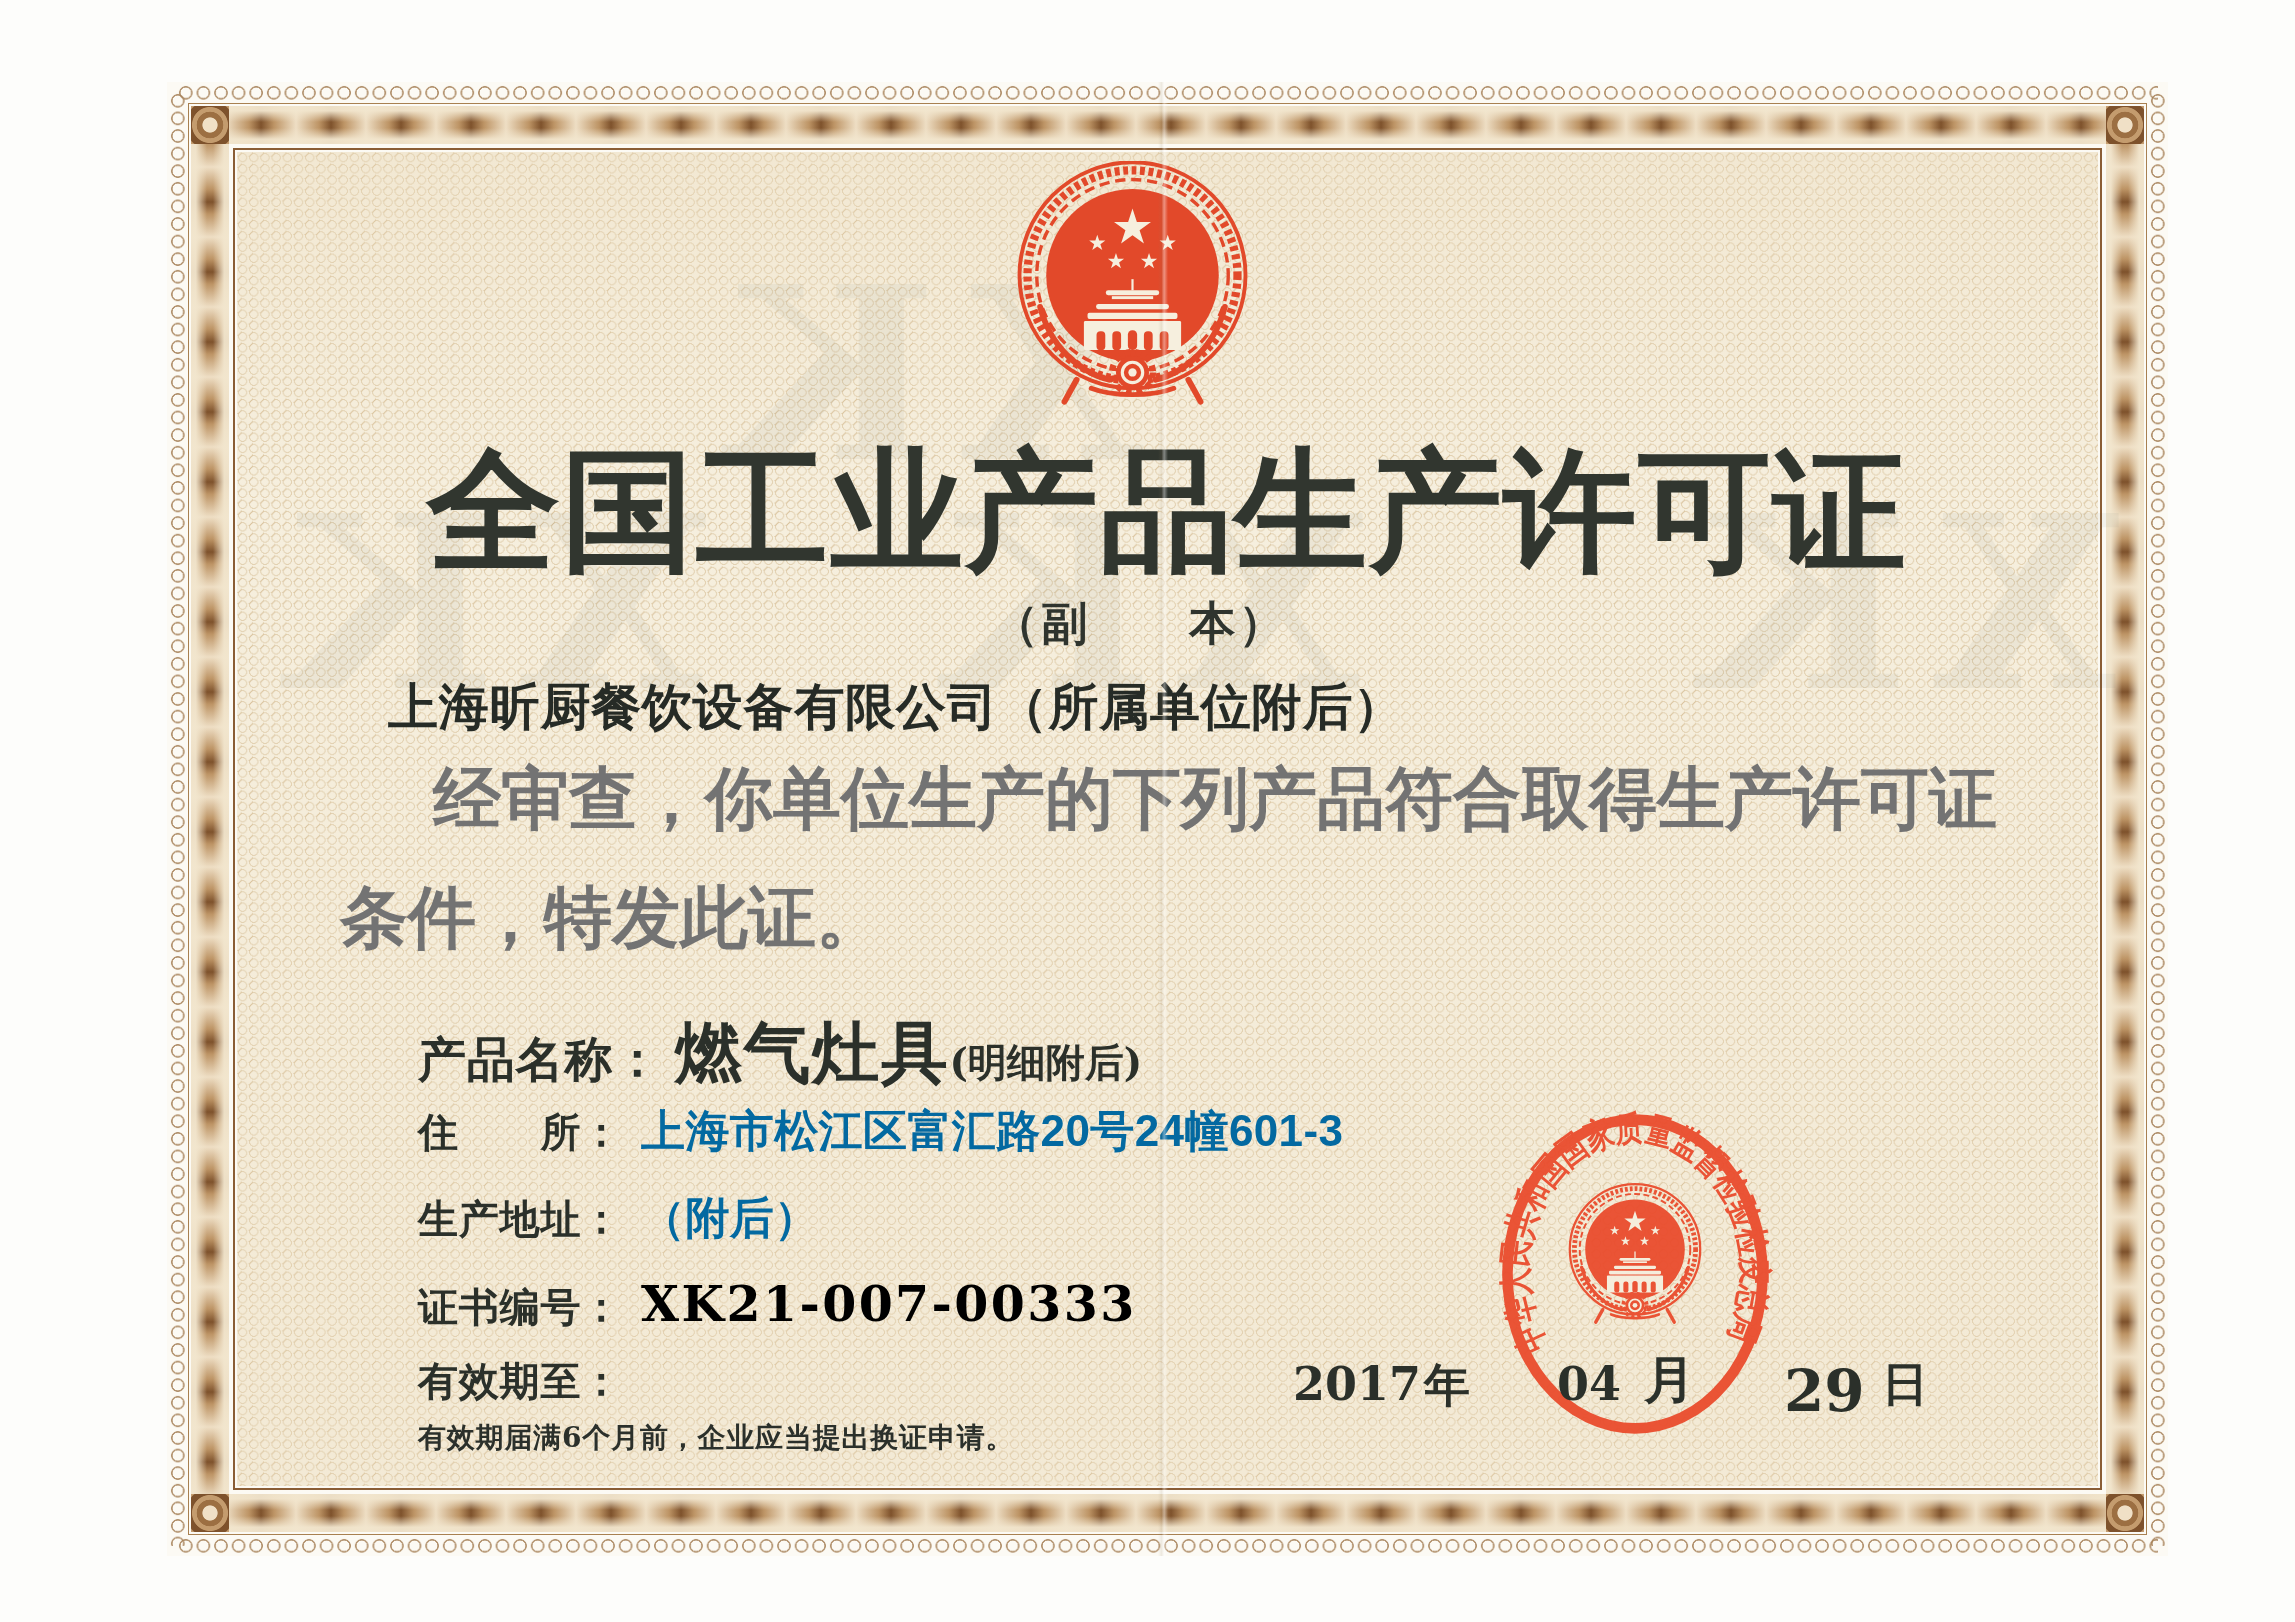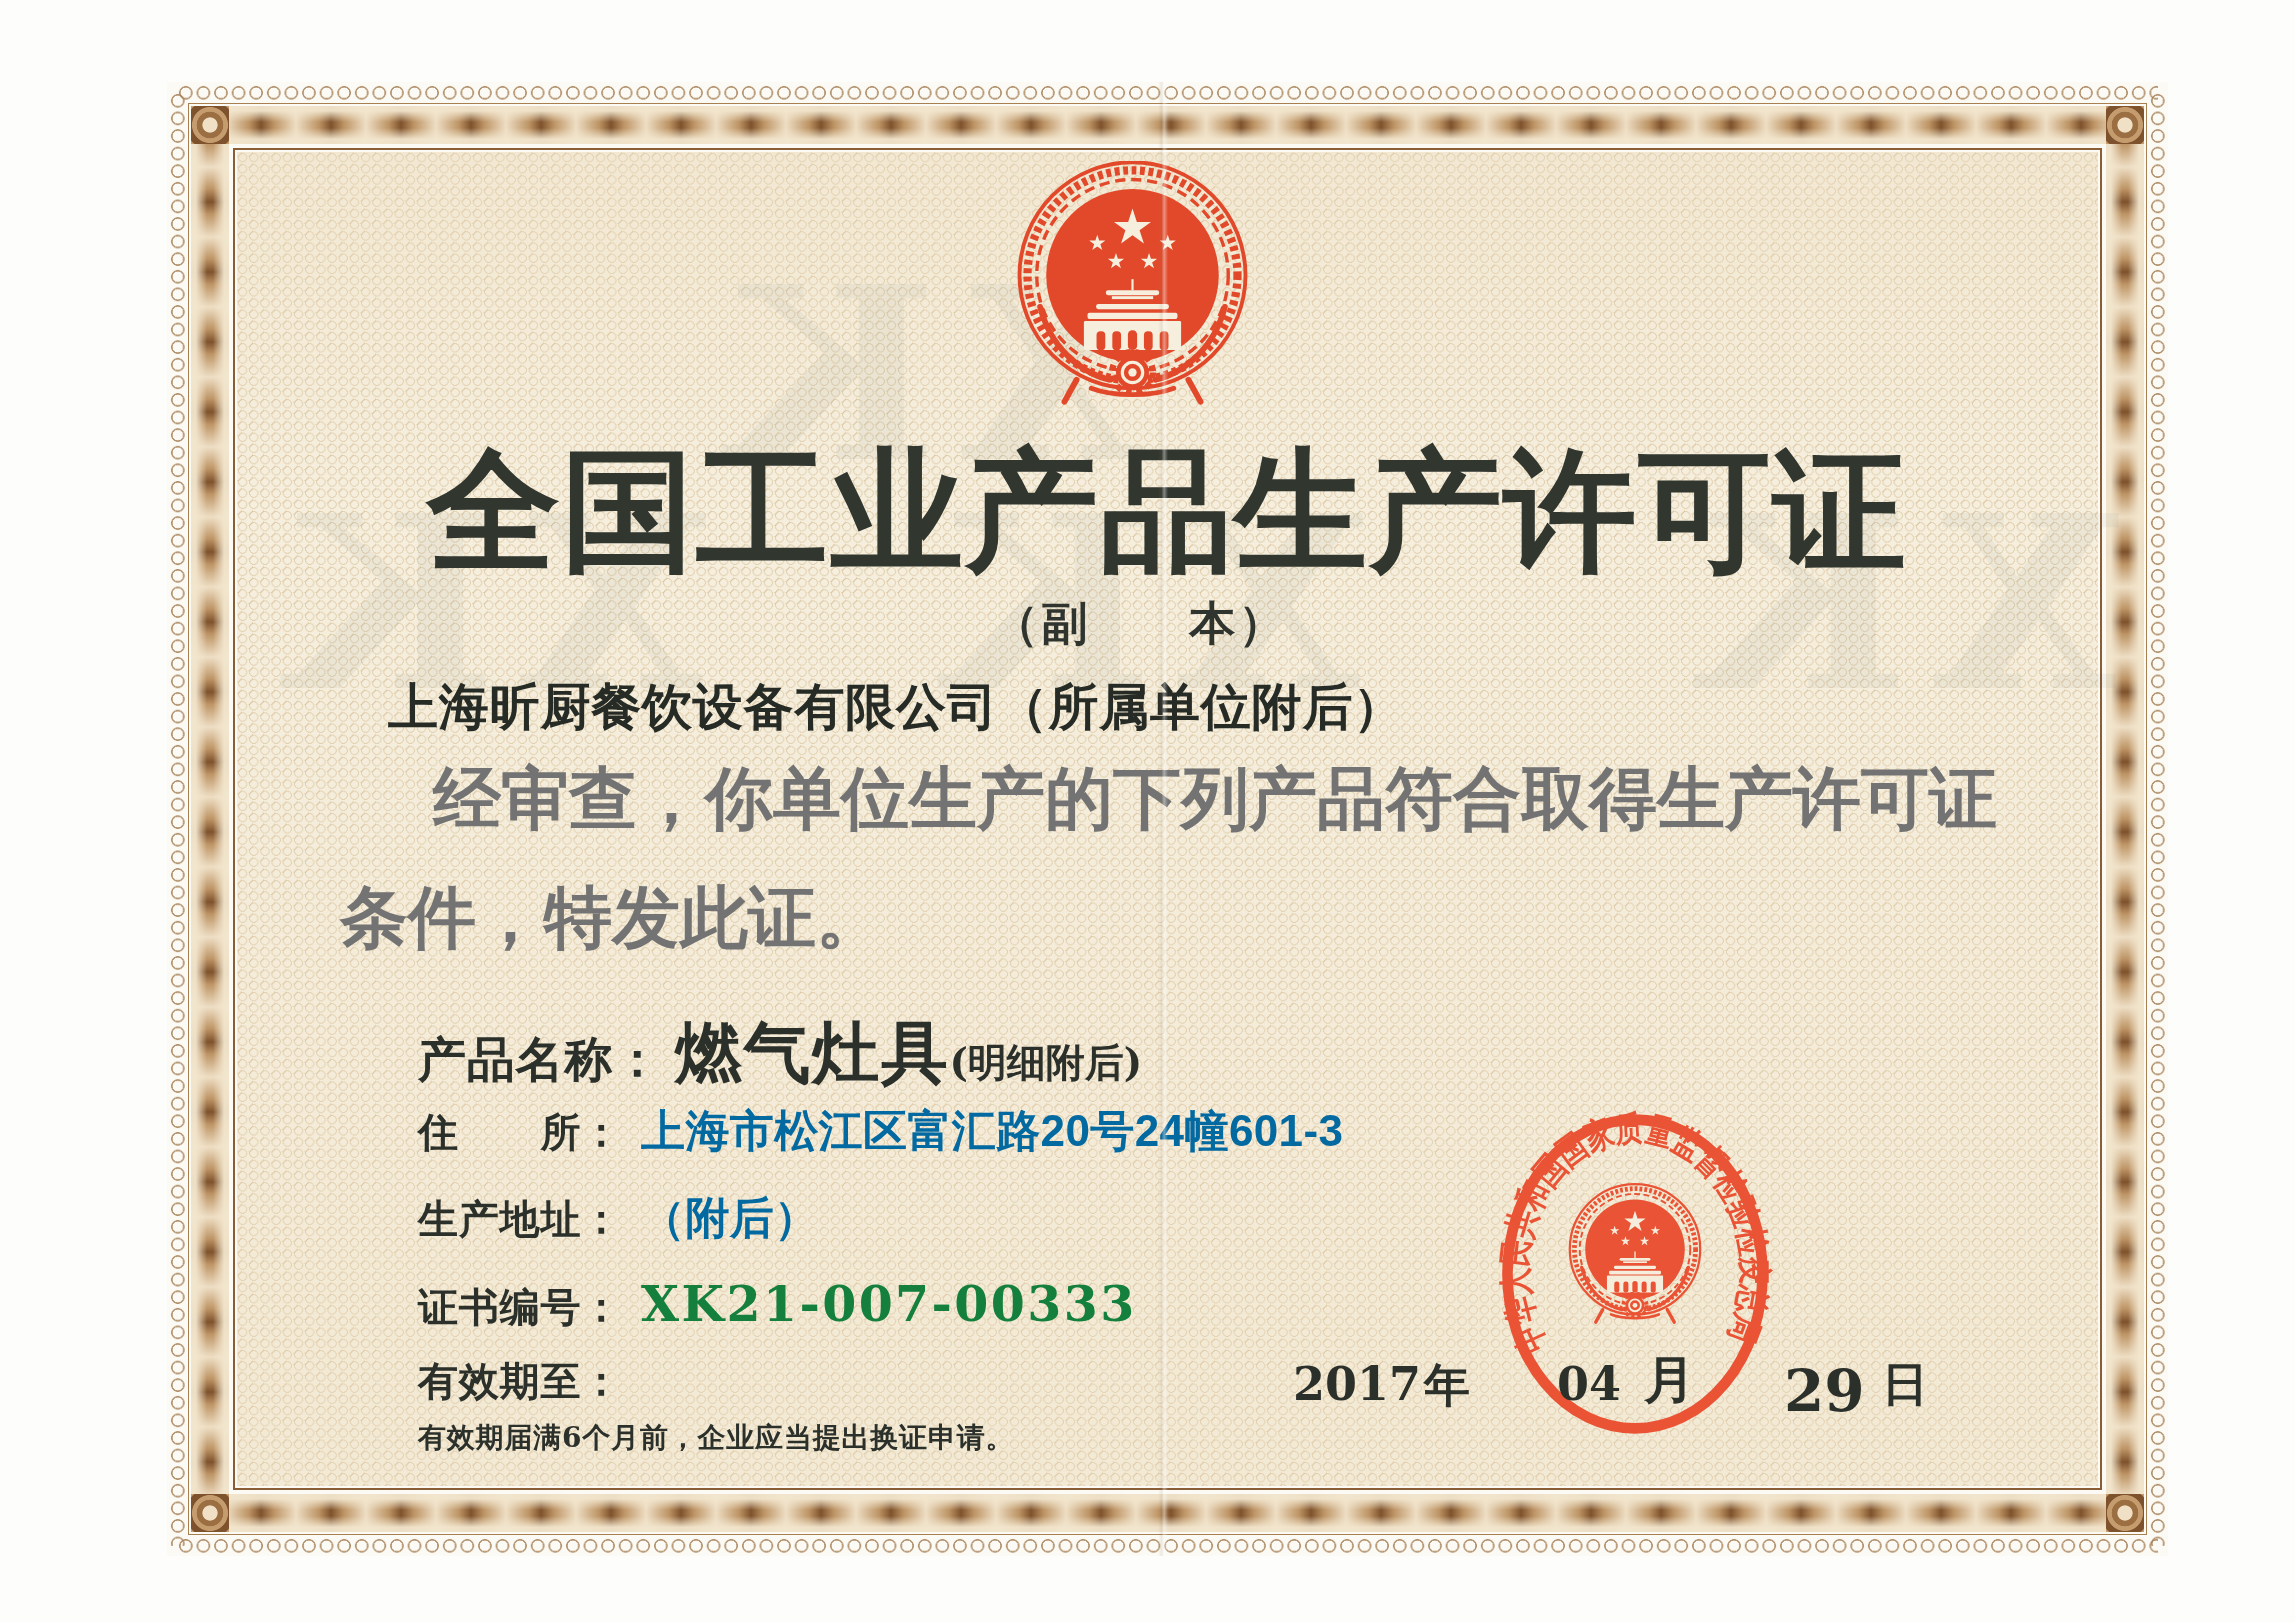--- a/index.html
+++ b/index.html
@@ -58,21 +58,21 @@
   .decree2{left:340px;top:873px;}
   .serifb{font-family:"DejaVu Serif","Liberation Serif",serif;font-weight:800;margin-top:16px;}
   .product{left:418px;top:992px;display:flex;align-items:baseline;}
   .product .p-label{font-size:48px;letter-spacing:0.8px;}
   .product .p-value{font-size:67px;margin-left:13px;letter-spacing:1.6px;}
   .product .p-detail{font-size:39px;letter-spacing:0;}
   .frow{left:418px;display:flex;align-items:baseline;}
   .frow .f-label{font-family:"DejaVu Serif","Liberation Serif",serif;font-weight:800;font-size:40px;letter-spacing:0.8px;white-space:pre;}
   .frow .f-value{margin-left:19px;}
   .v-sans{font-size:44px;font-weight:700;letter-spacing:0.4px;color:#0369a1;}
-  .v-roman{font-family:"DejaVu Serif","Liberation Serif",serif;font-weight:700;font-size:49px;letter-spacing:2.4px;color:#15803d;}
+  .v-roman{font-family:"DejaVu Serif","Liberation Serif",serif;font-weight:700;font-size:49px;letter-spacing:2.4px;color:#000000;}
   .row1{top:1102px;} .row2{top:1189px;} .row3{top:1275px;} .row4{top:1354px;}
   .note{left:418px;top:1419px;font-family:"DejaVu Serif","Liberation Serif",serif;
         font-weight:700;font-size:28px;letter-spacing:0.8px;color:#2b302b;}
   .dtok{font-family:"DejaVu Serif","Liberation Serif",serif;font-weight:700;color:#2b302a;}
   .d-year{left:1293px;top:1357px;font-size:46px;}
   .d-yu{left:1424px;top:1355px;font-size:46px;}
   .d-month{left:1557px;top:1357px;font-size:46px;}
   .d-mu{left:1644px;top:1346px;font-size:51px;}
   .d-day{left:1784px;top:1357px;font-size:58px;}
   .d-du{left:1882px;top:1354px;font-size:46px;}

